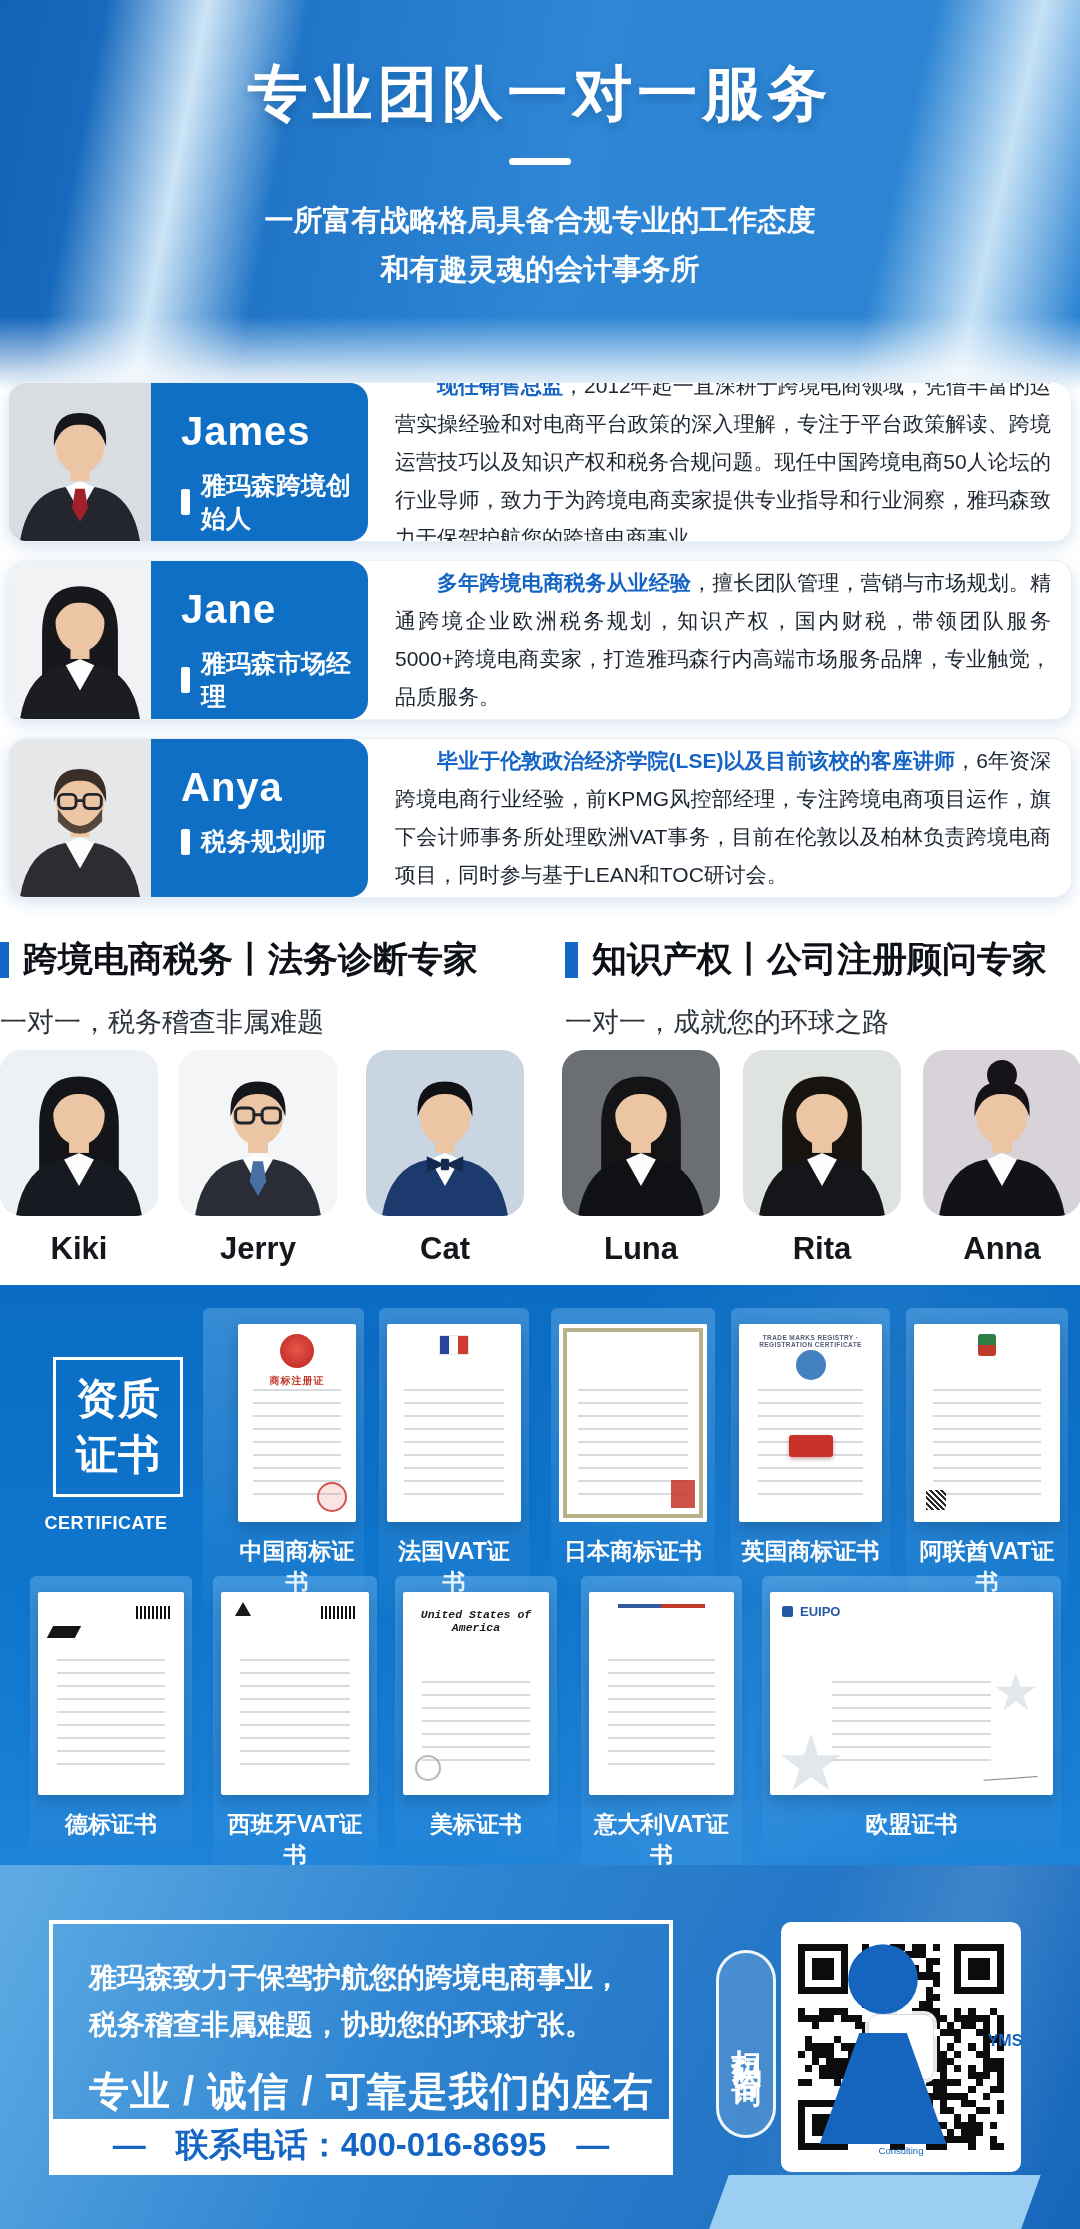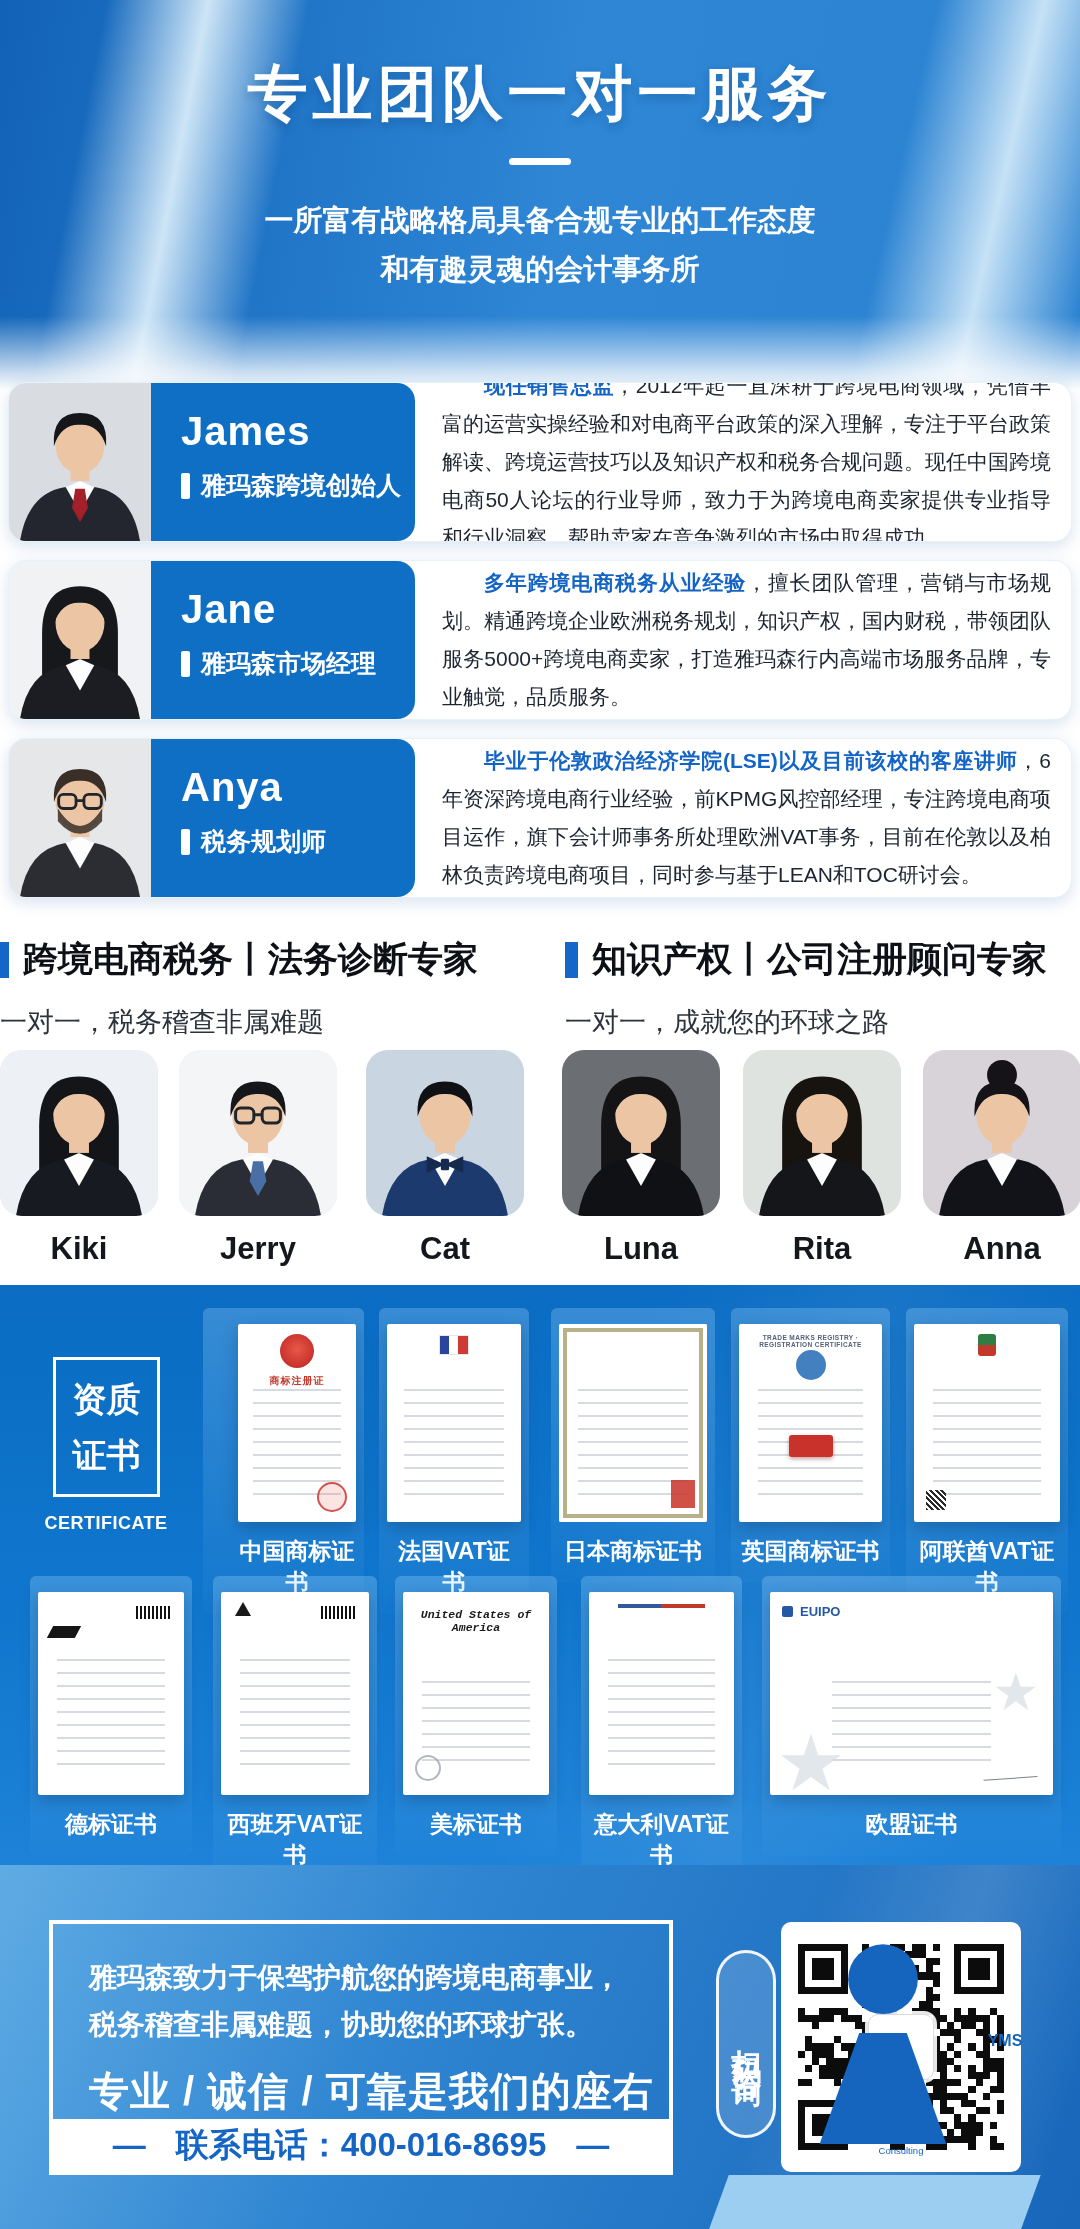--- a/index.html
+++ b/index.html
@@ -22,21 +22,21 @@
   .hero-sub{position:absolute;top:196px;left:0;width:100%;text-align:center;color:#fff;
             font-size:29px;font-weight:600;line-height:49px;}
   .hero-fade{position:absolute;left:0;top:316px;width:100%;height:84px;
              background:linear-gradient(180deg,rgba(255,255,255,0),#fff 88%);}
 
   
   .cards{position:absolute;left:8px;top:382px;width:1064px;display:flex;flex-direction:column;gap:18px;}
   .card{height:160px;background:#fff;border-radius:18px;overflow:hidden;display:flex;
         box-shadow:0 5px 16px rgba(20,90,170,.16);border:1px solid #e8f0f8;}
   .card-photo{width:142px;flex:none;}
-  .card-panel{width:264px;flex:none;background:#0f6fc4;border-radius:0 18px 18px 0;
+  .card-panel{width:217px;flex:none;background:#0f6fc4;border-radius:0 18px 18px 0;
               color:#fff;padding:26px 0 0 30px;}
   .panel-name{font-size:40px;font-weight:800;letter-spacing:1px;}
   .panel-role{margin-top:15px;display:flex;align-items:center;gap:11px;font-size:25px;font-weight:700;}
   .panel-role::before{content:"";width:9px;height:26px;background:#fff;border-radius:2px;flex:none;}
   .card-desc{flex:1;display:flex;align-items:center;padding:8px 20px 8px 27px;}
   .card-desc p{margin:0;font-size:21px;line-height:38px;color:#1d2531;text-align:justify;text-indent:2em;}
   .hl{color:#1464c6;font-weight:700;}
 
   
   .experts{position:absolute;left:0;top:936px;width:1080px;height:100px;}
@@ -52,23 +52,23 @@
   .members{position:absolute;left:0;top:1050px;width:1080px;height:230px;}
   .member{position:absolute;top:0;width:158px;}
   .member-photo{height:166px;border-radius:22px;overflow:hidden;background:#e8eaee;}
   .member-name{margin-top:15px;text-align:center;font-size:31px;font-weight:800;color:#14181d;}
 
   
   .certs{position:absolute;left:0;top:1285px;width:1080px;height:580px;overflow:hidden;
          background:linear-gradient(180deg,#0a6cc3 0%,#1076cd 55%,#1d82d8 100%);}
   .certs-sheen{position:absolute;left:560px;top:-140px;width:460px;height:940px;transform:rotate(16deg);
          background:linear-gradient(90deg,rgba(255,255,255,0),rgba(255,255,255,.06) 50%,rgba(255,255,255,0));}
-  .badge{position:absolute;left:53px;top:72px;width:107px;height:140px;border:3px solid #fff;
+  .badge{position:absolute;left:53px;top:72px;width:130px;height:140px;border:3px solid #fff;
          display:flex;flex-direction:column;align-items:center;justify-content:center;
-         color:#fff;font-size:34px;font-weight:800;line-height:56px;}
+         color:#fff;font-size:42px;font-weight:800;line-height:56px;}
   .badge-en{position:absolute;left:36px;top:228px;width:140px;text-align:center;color:#fff;
             font-size:18px;font-weight:800;letter-spacing:.5px;}
   .cert-col{position:absolute;}
   .cert-col::before{content:"";position:absolute;left:-8px;right:-8px;top:-16px;bottom:-16px;border-radius:6px;
          background:linear-gradient(180deg,rgba(170,220,255,.28),rgba(170,220,255,.02));}
   .cert{position:relative;background:#fff;border-radius:2px;overflow:hidden;
         box-shadow:0 6px 16px rgba(4,38,80,.28);}
   .r1 .cert{height:198px;} .r2 .cert{height:203px;}
   .cert-label{position:relative;margin-top:14px;text-align:center;font-size:23px;font-weight:700;color:#fff;}
   .lines{position:absolute;left:13%;right:13%;top:33%;bottom:12%;
@@ -170,21 +170,21 @@
             <ellipse cx="50" cy="39" rx="15.5" ry="18.5" fill="#ecc5a4"></ellipse>
             <path d="M33.5,40 Q32,19 50,19 Q68,19 66.5,40 Q62,26 50,26.5 Q38,26 33.5,40 Z" fill="#15161a"></path>
           </svg></div>
       <div class="card-panel">
         <div class="panel-name">James</div>
         <div class="panel-role">
             <span>雅玛森跨境创始人</span>
           </div>
       </div>
       <div class="card-desc">
-        <p><span class="hl">现任销售总监</span><span>，2012年起一直深耕于跨境电商领域，凭借丰富的运营实操经验和对电商平台政策的深入理解，专注于平台政策解读、跨境运营技巧以及知识产权和税务合规问题。现任中国跨境电商50人论坛的行业导师，致力于为跨境电商卖家提供专业指导和行业洞察，帮助卖家在竞争激烈的市场中取得成功。</span></p>
+        <p><span class="hl">现任销售总监</span><span>，2012年起一直深耕于跨境电商领域，凭借丰富的运营实操经验和对电商平台政策的深入理解，专注于平台政策解读、跨境运营技巧以及知识产权和税务合规问题。现任中国跨境电商50人论坛的行业导师，致力于为跨境电商卖家提供专业指导和行业洞察，雅玛森致力于保驾护航您的跨境电商事业。</span></p>
       </div>
     </div>
     <div class="card">
       <div class="card-photo avatar"><svg xmlns="http://www.w3.org/2000/svg" viewBox="0 0 100 100" preserveAspectRatio="xMidYMid slice" width="100%" height="100%">
             <rect width="100" height="100" fill="#f1f2f4"></rect>
             <path d="M26,100 L26,46 Q26,16 50,16 Q74,16 74,46 L74,100 Z" fill="#17181c"></path>
             <path d="M12,100 Q17,70 40,66 L60,66 Q83,70 88,100 Z" fill="#1b1d22"></path>
             <path d="M41,66 L50,82 L59,66 L50,62 Z" fill="#fdfdfd"></path>
             <rect x="44" y="50" width="12" height="12" fill="#ecc5a4"></rect>
             <ellipse cx="50" cy="39" rx="15.5" ry="18.5" fill="#ecc5a4"></ellipse>

